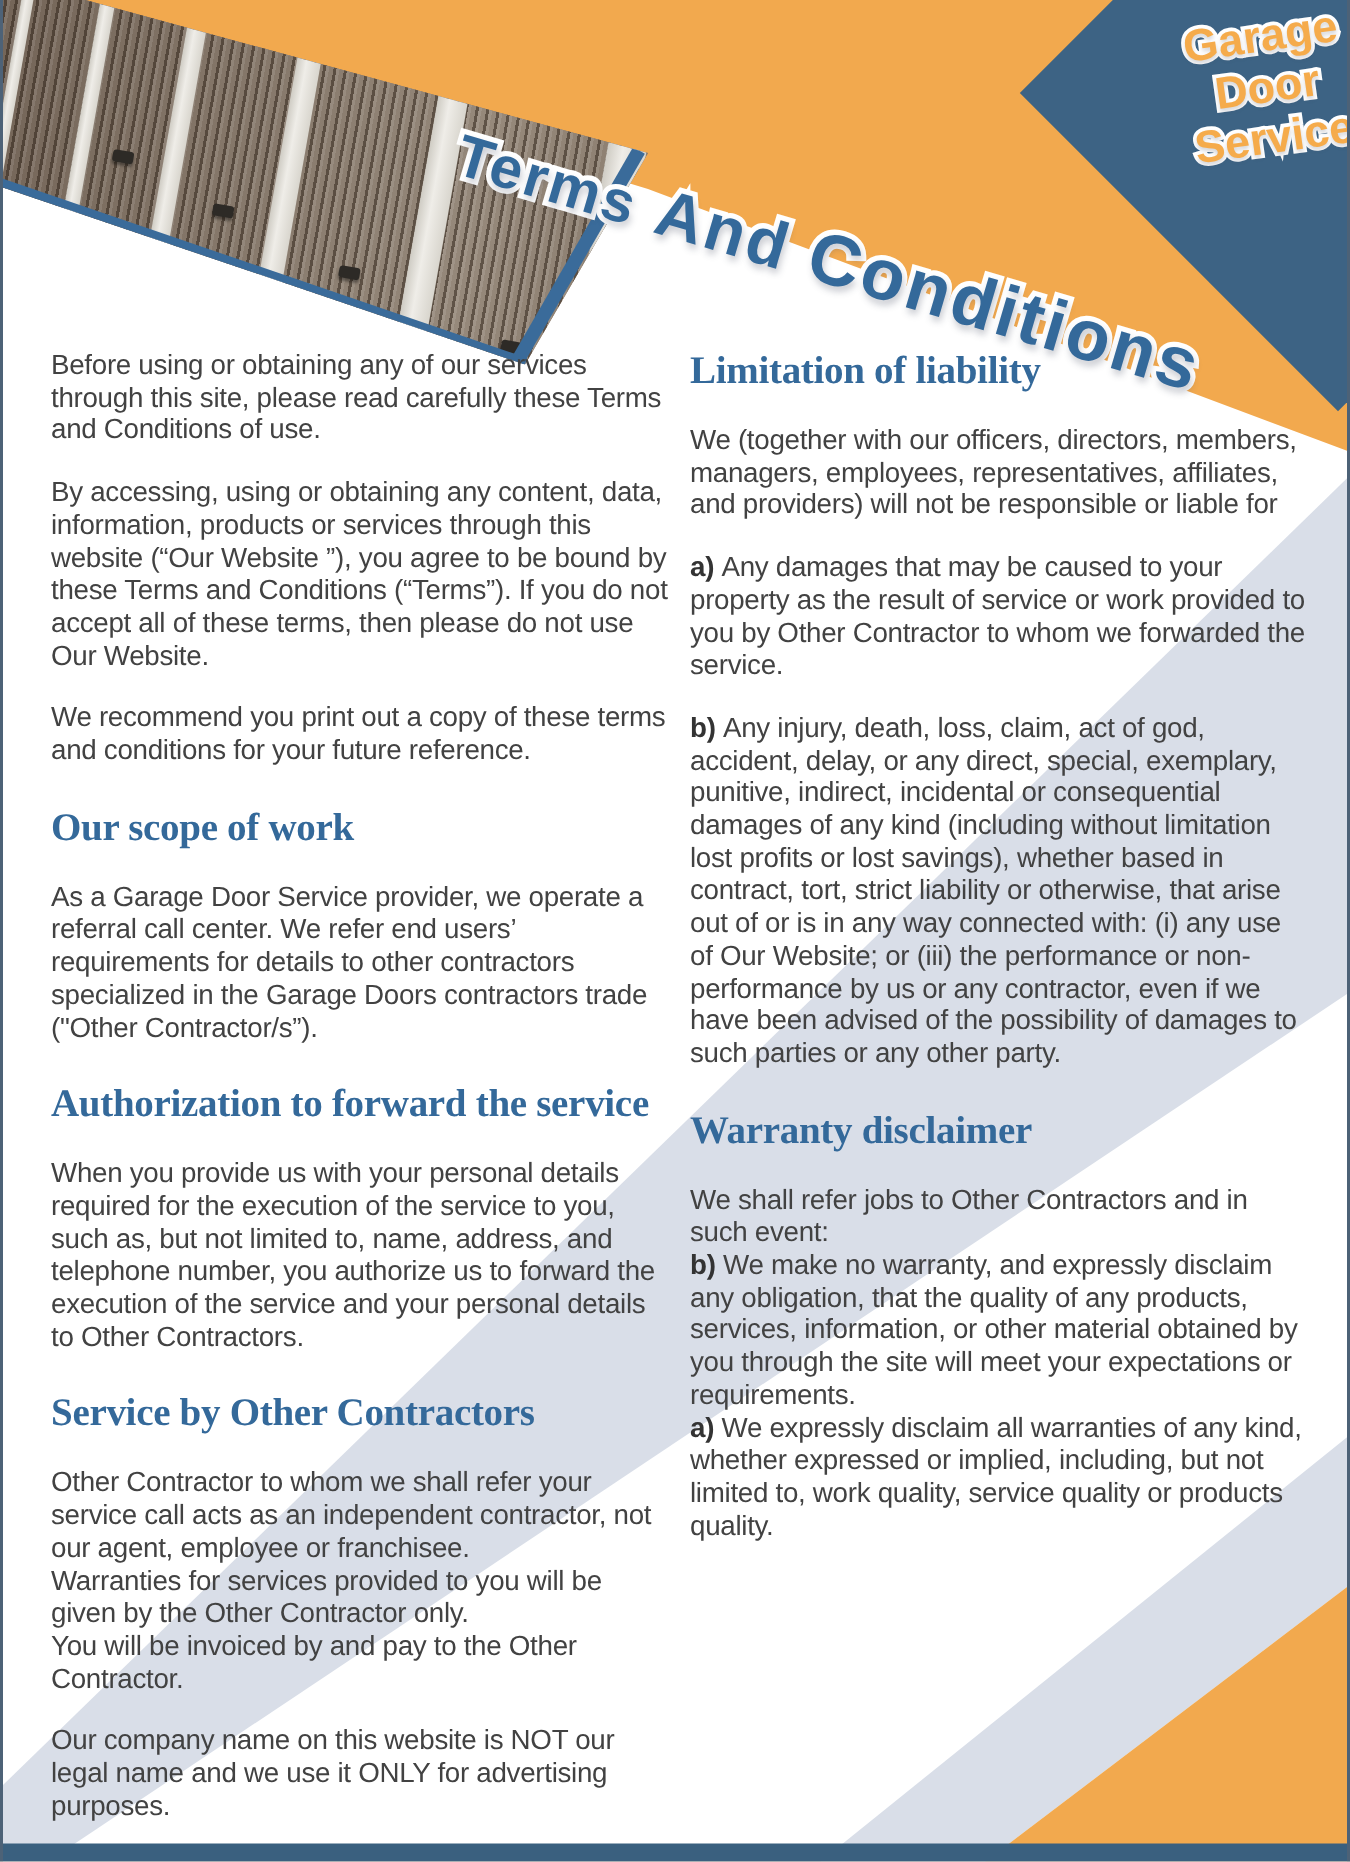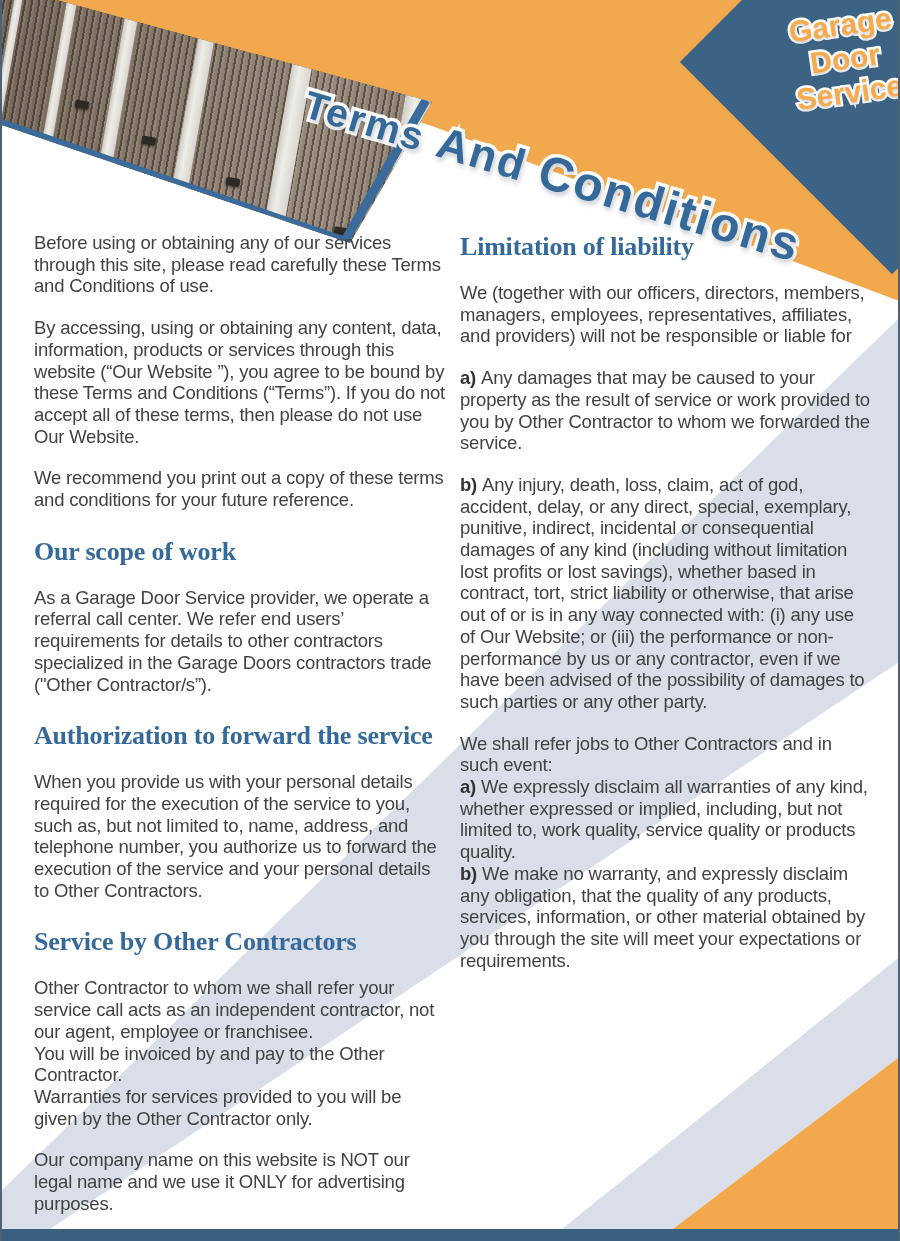--- a/index.html
+++ b/index.html
@@ -109,28 +109,29 @@
   <div class="col col-left" id="left-col">
       <p class="body-p">Before using or obtaining any of our services through this site, please read carefully these Terms and Conditions of use.</p>
       <p class="body-p">By accessing, using or obtaining any content, data, information, products or services through this website (“Our Website ”), you agree to be bound by these Terms and Conditions (“Terms”). If you do not accept all of these terms, then please do not use Our Website.</p>
       <p class="body-p">We recommend you print out a copy of these terms and conditions for your future reference.</p>
       <div class="sec-heading">Our scope of work</div>
       <p class="body-p">As a Garage Door Service provider, we operate a referral call center. We refer end users’ requirements for details to other contractors specialized in the Garage Doors contractors trade ("Other Contractor/s”).</p>
       <div class="sec-heading">Authorization to forward the service</div>
       <p class="body-p">When you provide us with your personal details required for the execution of the service to you, such as, but not limited to, name, address, and telephone number, you authorize us to forward the execution of the service and your personal details to Other Contractors.</p>
       <div class="sec-heading">Service by Other Contractors</div>
       <p class="body-p">Other Contractor to whom we shall refer your service call acts as an independent contractor, not our agent, employee or franchisee.</p>
+      <p class="body-p tight">Warranties for services provided to you will be given by the Other Contractor only.</p>
       <p class="body-p tight">You will be invoiced by and pay to the Other Contractor.</p>
-      <p class="body-p tight">Warranties for services provided to you will be given by the Other Contractor only.</p>
       <p class="body-p">Our company name on this website is NOT our legal name and we use it ONLY for advertising purposes.</p>
     </div>
   <div class="col col-right" id="right-col">
       <div class="sec-heading">Limitation of liability</div>
       <p class="body-p">We (together with our officers, directors, members, managers, employees, representatives, affiliates, and providers) will not be responsible or liable for</p>
       <p class="body-p"><b>a) </b>Any damages that may be caused to your property as the result of service or work provided to you by Other Contractor to whom we forwarded the service.</p>
       <p class="body-p"><b>b) </b>Any injury, death, loss, claim, act of god, accident, delay, or any direct, special, exemplary, punitive, indirect, incidental or consequential damages of any kind (including without limitation lost profits or lost savings), whether based in contract, tort, strict liability or otherwise, that arise out of or is in any way connected with: (i) any use of Our Website; or (iii) the performance or non-performance by us or any contractor, even if we have been advised of the possibility of damages to such parties or any other party.</p>
+      <div class="sec-heading">Warranty disclaimer</div>
       <p class="body-p">We shall refer jobs to Other Contractors and in such event:</p>
+      <p class="body-p tight"><b>b) </b>We make no warranty, and expressly disclaim any obligation, that the quality of any products, services, information, or other material obtained by you through the site will meet your expectations or requirements.</p>
       <p class="body-p tight"><b>a) </b>We expressly disclaim all warranties of any kind, whether expressed or implied, including, but not limited to, work quality, service quality or products quality.</p>
-      <p class="body-p tight"><b>b) </b>We make no warranty, and expressly disclaim any obligation, that the quality of any products, services, information, or other material obtained by you through the site will meet your expectations or requirements.</p>
     </div>
 
   <div class="footer-bar"></div>
 </div>
 
 </body></html>

